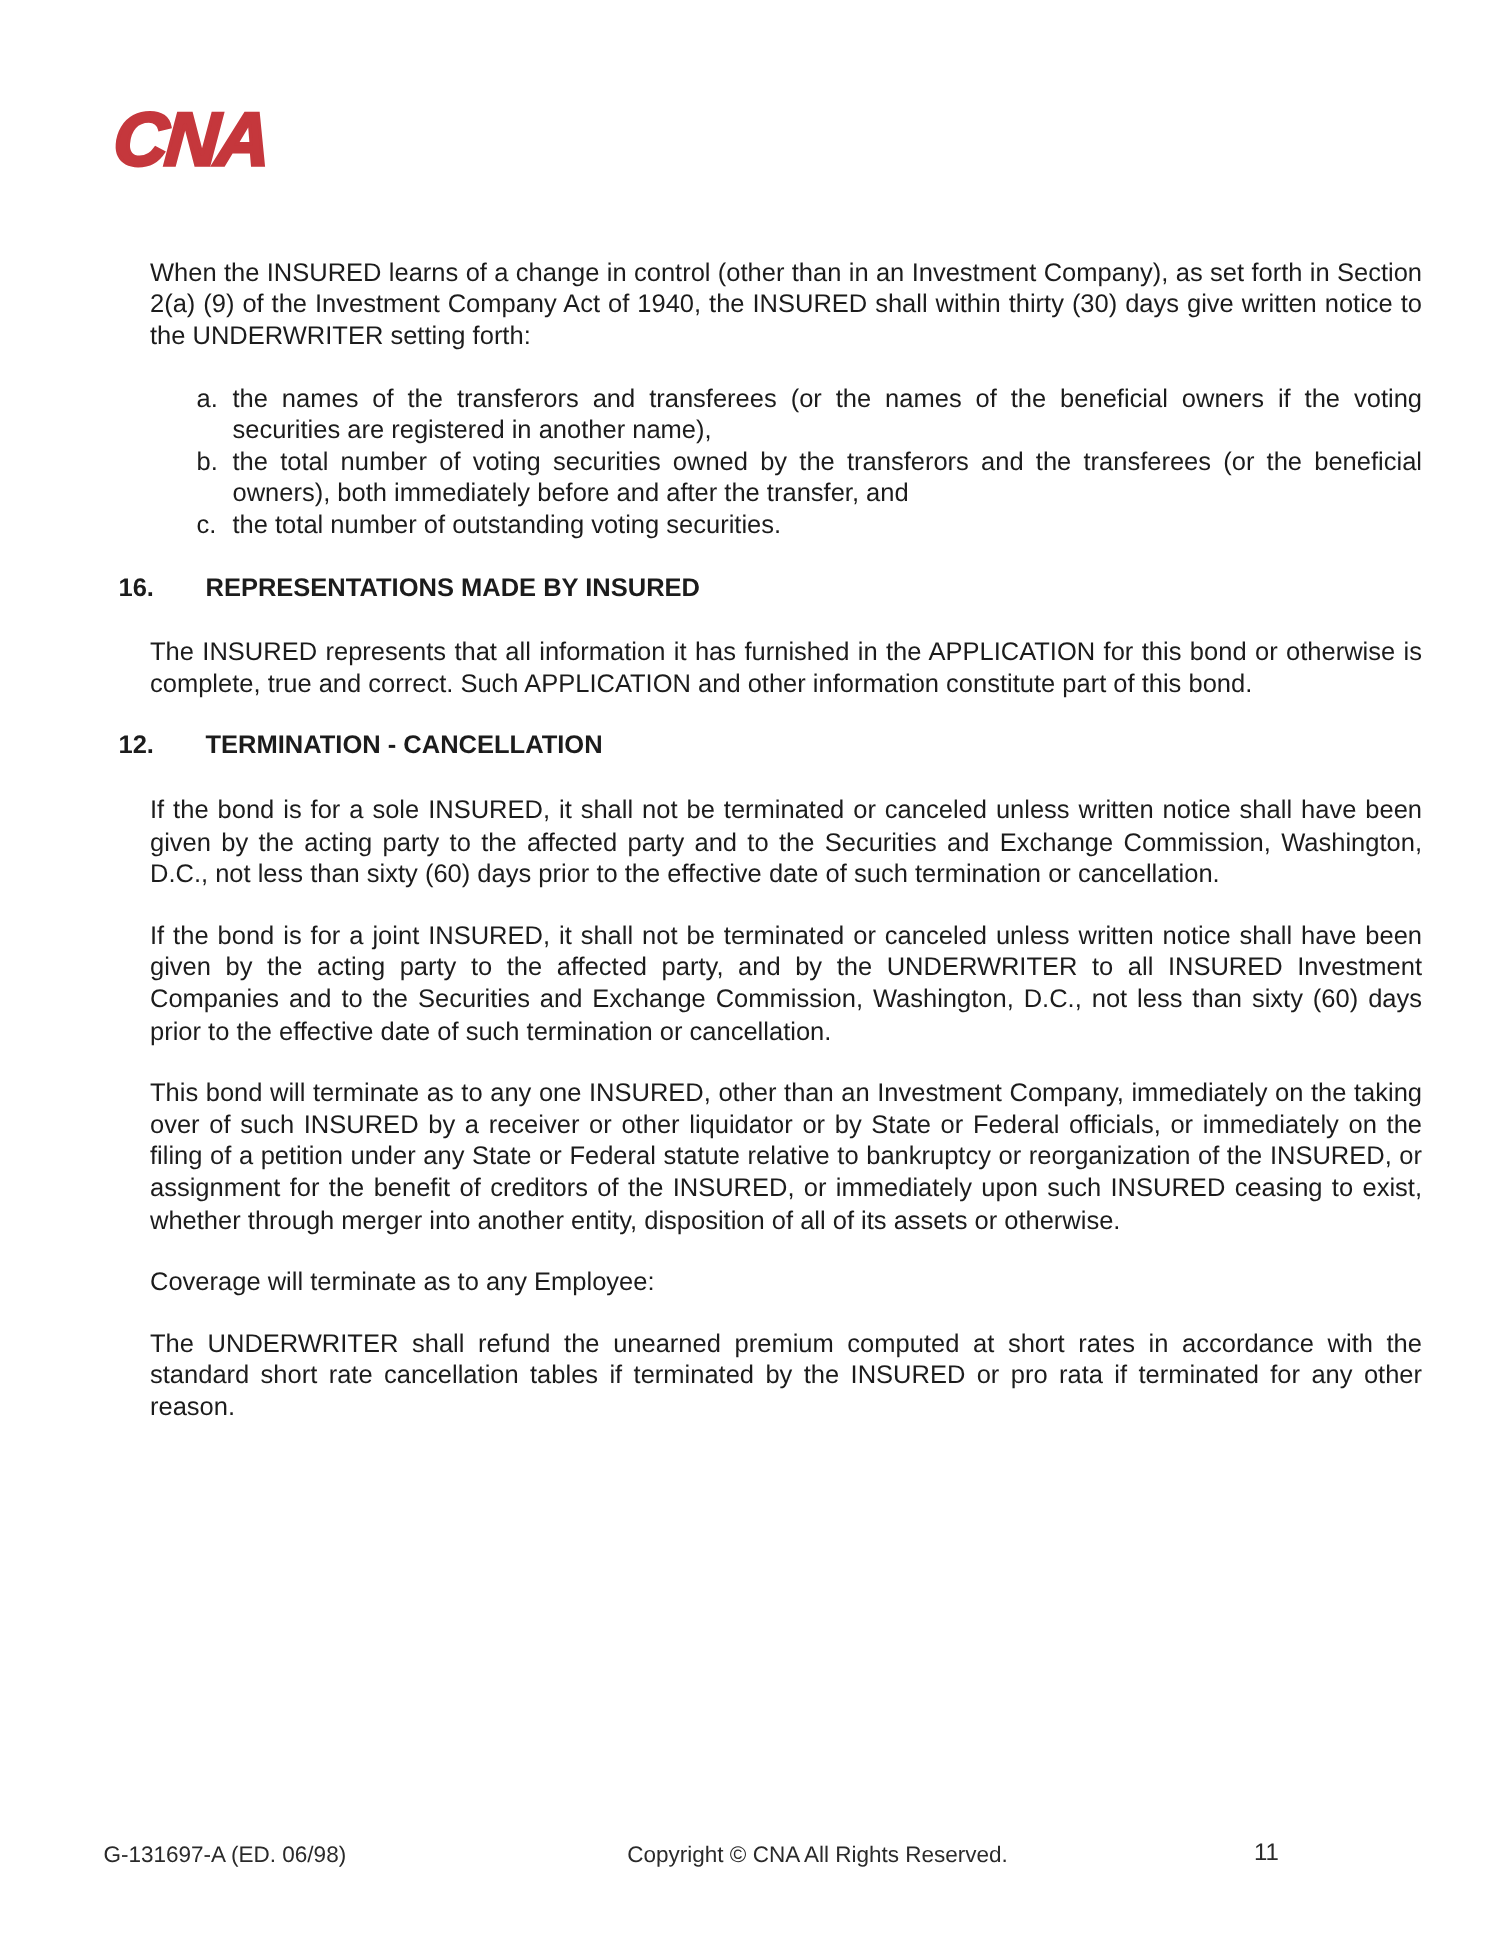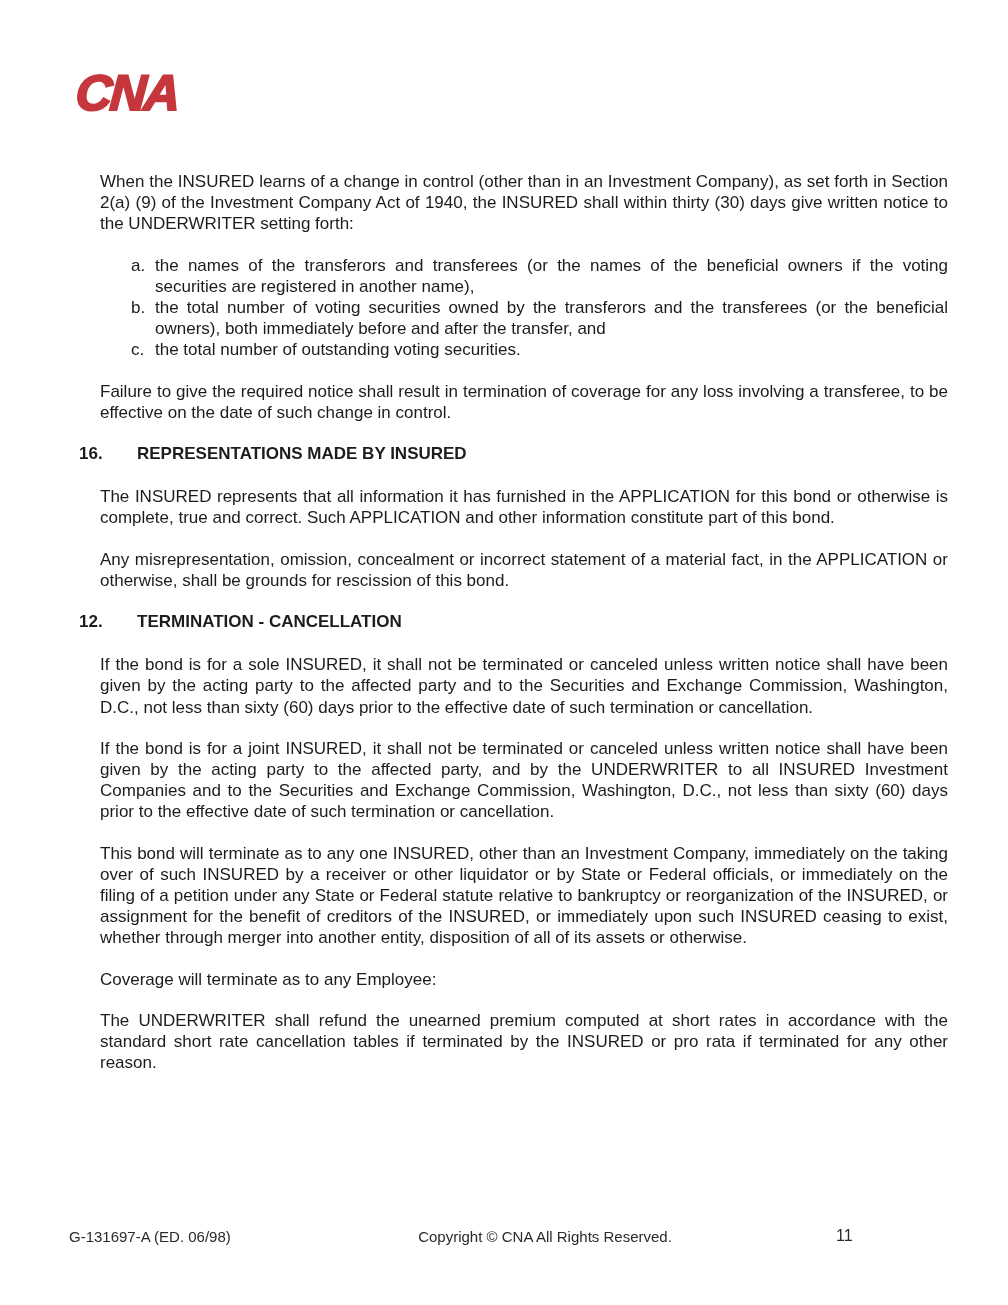--- a/index.html
+++ b/index.html
@@ -117,29 +117,27 @@
       <div class="abc-item">
         <span class="abc-marker">b.</span>
         <span class="abc-text">the total number of voting securities owned by the transferors and the transferees (or the beneficial owners), both immediately before and after the transfer, and</span>
       </div>
       <div class="abc-item">
         <span class="abc-marker">c.</span>
         <span class="abc-text">the total number of outstanding voting securities.</span>
       </div>
     </div>
 
-    <p class="body">Failure to give the required notice shall result in termination of coverage for any loss involving a transferee, to be effective on the date of such change in control.</p>
 
     <div class="section-heading">
       <span class="section-number">16.</span>
       <span class="section-title">REPRESENTATIONS MADE BY INSURED</span>
     </div>
 
     <p class="body">The INSURED represents that all information it has furnished in the APPLICATION for this bond or otherwise is complete, true and correct.  Such APPLICATION and other information constitute part of this bond.</p>
-    <p class="body">Any misrepresentation, omission, concealment or incorrect statement of a material fact, in the APPLICATION or otherwise, shall be grounds for rescission of this bond.</p>
 
     <div class="section-heading">
       <span class="section-number">12.</span>
       <span class="section-title">TERMINATION - CANCELLATION</span>
     </div>
 
     <p class="body">If the bond is for a sole INSURED, it shall not be terminated or canceled unless written notice shall have been given by the acting party to the affected party and to the Securities and Exchange Commission, Washington, D.C., not less than sixty (60) days prior to the effective date of such termination or cancellation.</p>
     <p class="body">If the bond is for a joint INSURED, it shall not be terminated or canceled unless written notice shall have been given by the acting party to the affected party, and by the UNDERWRITER to all INSURED Investment Companies and to the Securities and Exchange Commission, Washington, D.C., not less than sixty (60) days prior to the effective date of such termination or cancellation.</p>
     <p class="body">This bond will terminate as to any one INSURED, other than an Investment Company, immediately on the taking over of such INSURED by a receiver or other liquidator or by State or Federal officials, or immediately on the filing of a petition under any State or Federal statute relative to bankruptcy or reorganization of the INSURED, or assignment for the benefit of creditors of the INSURED, or immediately upon such INSURED ceasing to exist, whether through merger into another entity, disposition of all of its assets or otherwise.</p>
     <p class="body">Coverage will terminate as to any Employee:</p>

